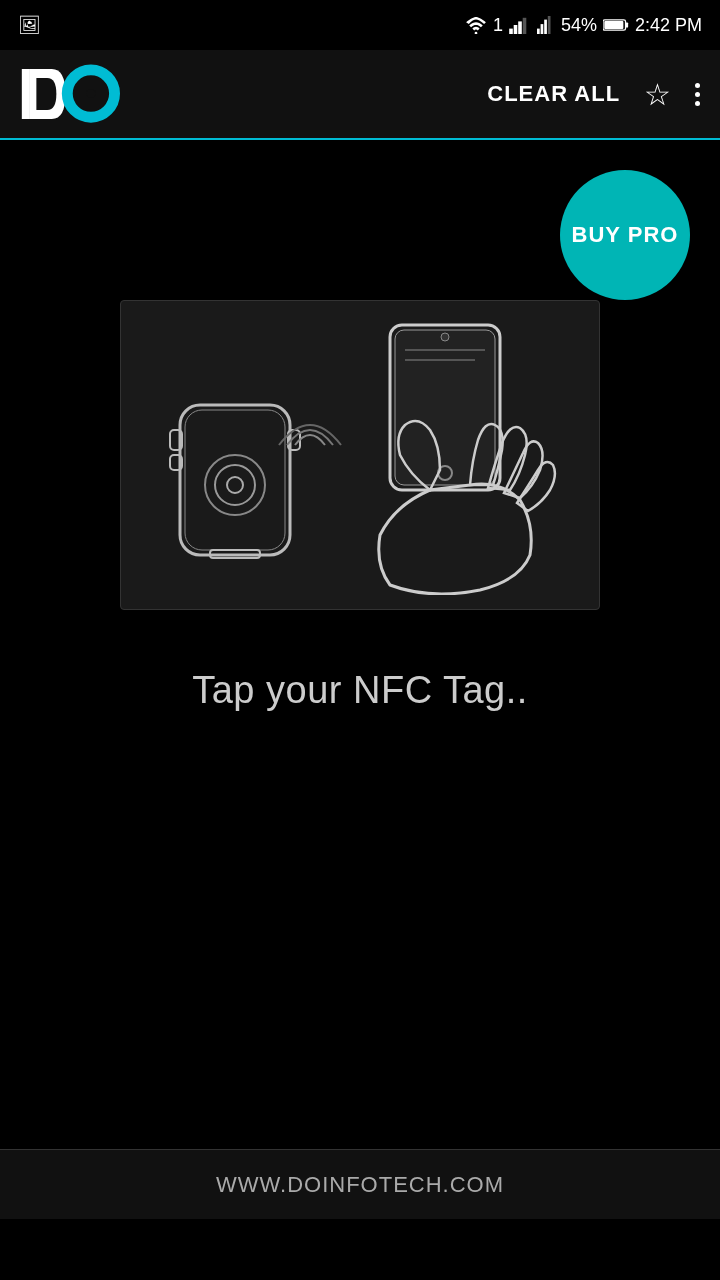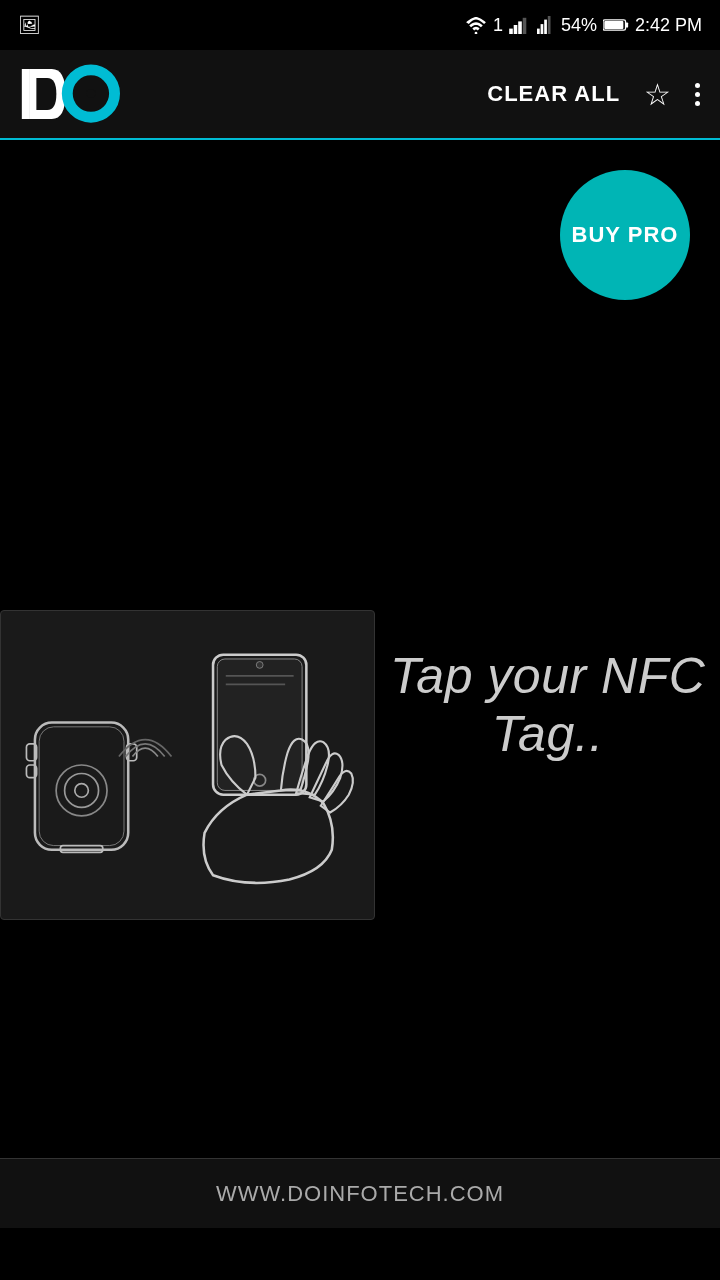--- a/index.html
+++ b/index.html
@@ -102,21 +102,21 @@
       background: #fff;
       border-radius: 50%;
     }
 
     
     .main-content {
       width: 100%;
       flex: 1;
       background: #000;
       display: flex;
-      flex-direction: row;
+      flex-direction: column;
       align-items: center;
       position: relative;
       min-height: 1090px;
     }
 
     
     .buy-pro-btn {
       position: absolute;
       top: 30px;
       right: 30px;
@@ -149,33 +149,32 @@
       justify-content: center;
       overflow: hidden;
     }
 
     .nfc-svg {
       width: 440px;
       height: 280px;
     }
 
     .tap-text {
-      margin-top: 40px;
-      font-size: 50px;
+      margin-top: 59px;
+      font-size: 38px;
       color: #ccc;
       font-weight: 400;
       text-align: center;
       letter-spacing: 0.5px;
-      font-style: italic;
     }
 
     
     .footer {
       position: absolute;
-      bottom: 2px;
+      bottom: 11px;
       width: 100%;
       height: 70px;
       background: #111;
       border-top: 1px solid #333;
       display: flex;
       align-items: center;
       justify-content: center;
     }
     .footer-text {
       font-size: 22px;

